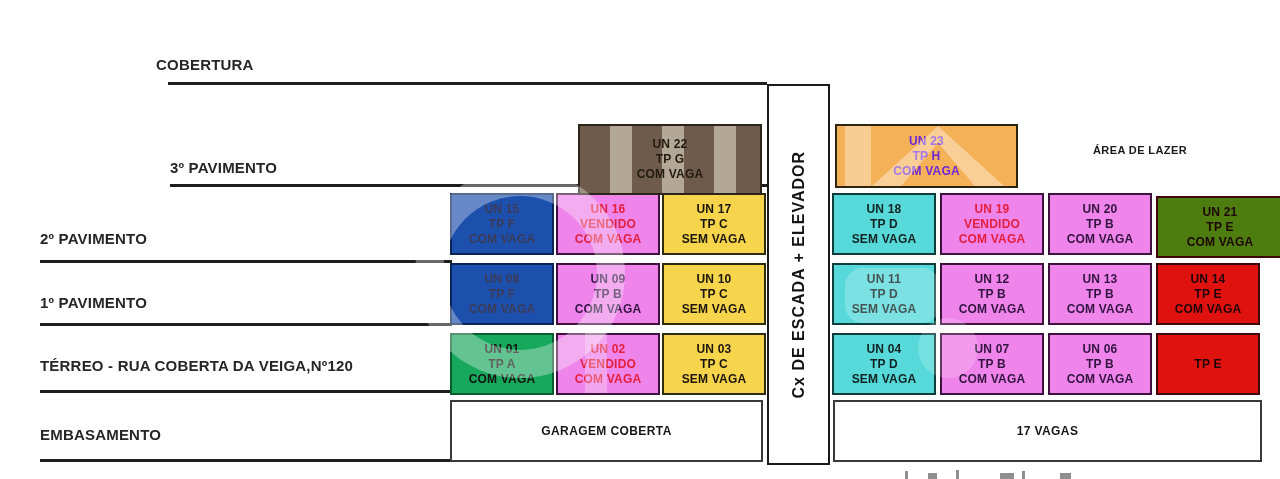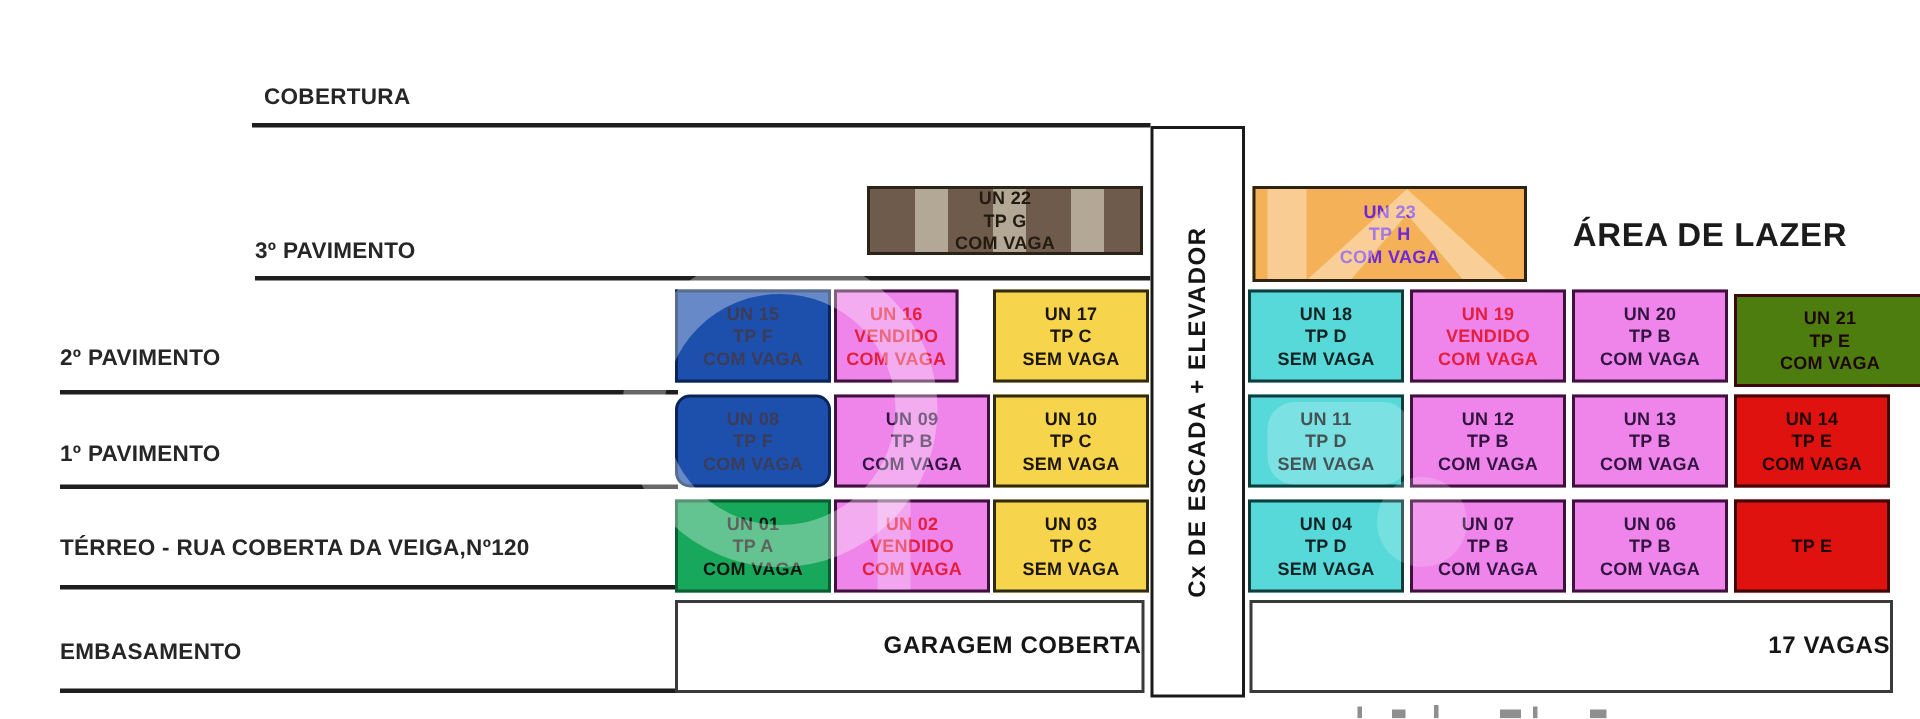--- a/index.html
+++ b/index.html
@@ -4,36 +4,36 @@
 <style>
   html,body{margin:0;padding:0;background:#ffffff;}
   .canvas{position:relative;width:1280px;height:479px;background:#ffffff;overflow:hidden;
           font-family:"Liberation Sans",sans-serif;}
   .flabel{position:absolute;font-weight:700;font-size:15px;color:#262626;letter-spacing:.2px;white-space:nowrap;}
   .fline{position:absolute;height:3px;background:#1e1e1e;}
   .unit{position:absolute;box-sizing:border-box;border:2px solid #222;display:flex;flex-direction:column;
         align-items:center;justify-content:center;text-align:center;font-weight:700;font-size:12px;line-height:15px;
         letter-spacing:.2px;white-space:nowrap;}
   .bar{position:absolute;box-sizing:border-box;background:#ffffff;border:2px solid #3a3a3a;display:flex;
-       align-items:center;justify-content:flex-end;font-weight:700;font-size:16px;color:#161616;letter-spacing:.4px;}
+       align-items:center;justify-content:center;font-weight:700;font-size:12px;color:#161616;letter-spacing:.4px;}
   .elev{position:absolute;left:767px;top:84px;width:63px;height:381px;box-sizing:border-box;background:#ffffff;
         border:2px solid #1a1a1a;display:flex;align-items:center;justify-content:center;z-index:3;}
   .vtext{writing-mode:vertical-rl;transform:rotate(180deg);font-weight:700;font-size:16px;color:#141414;
          letter-spacing:1px;white-space:nowrap;}
-  .lazer{position:absolute;left:1020px;top:144px;width:240px;text-align:center;font-weight:700;font-size:22px;
+  .lazer{position:absolute;left:1020px;top:144px;width:240px;text-align:center;font-weight:700;font-size:11px;
          color:#1b1b1b;letter-spacing:.4px;}
   .wm{position:absolute;pointer-events:none;z-index:5;}
   .artifact{position:absolute;background:#8f8f8f;z-index:1;}
 </style>
 </head>
 <body>
 
 <div class="canvas">
 
-  <div class="flabel" style="left:176px;top:56px;text-align:center;">COBERTURA</div>
+  <div class="flabel" style="left:156px;top:56px;text-align:center;">COBERTURA</div>
   <div class="flabel" style="left:170px;top:159px;">3º PAVIMENTO</div>
   <div class="flabel" style="left:40px;top:230px;">2º PAVIMENTO</div>
   <div class="flabel" style="left:40px;top:294px;">1º PAVIMENTO</div>
   <div class="flabel" style="left:40px;top:357px;">TÉRREO - RUA COBERTA DA VEIGA,Nº120</div>
   <div class="flabel" style="left:40px;top:426px;">EMBASAMENTO</div>
 
   <div class="fline" style="left:168px;top:82px;width:599px;"></div>
   <div class="fline" style="left:170px;top:184px;width:597px;"></div>
   <div class="fline" style="left:40px;top:260px;width:412px;"></div>
   <div class="fline" style="left:40px;top:323px;width:412px;"></div>
@@ -73,21 +73,21 @@
       <div class="unit" style="left: 1048px; top: 333px; width: 104px; height: 62px; border-color: rgb(63, 18, 61); color: rgb(50, 20, 65); background: rgb(239, 132, 235);">
         <span>UN 06</span>
         <span>TP B</span>
         <span>COM VAGA</span>
       </div>
       <div class="unit" style="left: 1156px; top: 333px; width: 104px; height: 62px; border-color: rgb(63, 7, 7); color: rgb(30, 6, 6); background: rgb(224, 18, 16); gap: 36px;">
         <span>UN 07</span>
         <span>TP E</span>
         <span>COM VAGA</span>
       </div>
-      <div class="unit" style="left: 450px; top: 263px; width: 104px; height: 62px; border-color: rgb(11, 36, 87); color: rgb(60, 60, 88); background: rgb(29, 80, 173); border-radius: 10px;">
+      <div class="unit" style="left: 450px; top: 263px; width: 104px; height: 62px; border-color: rgb(11, 36, 87); color: rgb(60, 60, 88); background: rgb(29, 80, 173);">
         <span>UN 08</span>
         <span>TP F</span>
         <span>COM VAGA</span>
       </div>
       <div class="unit" style="left: 556px; top: 263px; width: 104px; height: 62px; border-color: rgb(63, 18, 61); color: rgb(50, 20, 65); background: rgb(239, 132, 235);">
         <span>UN 09</span>
         <span>TP B</span>
         <span>COM VAGA</span>
       </div>
       <div class="unit" style="left: 662px; top: 263px; width: 104px; height: 62px; border-color: rgb(47, 43, 14); color: rgb(27, 21, 12); background: rgb(246, 212, 76);">
@@ -113,21 +113,21 @@
       <div class="unit" style="left: 1156px; top: 263px; width: 104px; height: 62px; border-color: rgb(63, 7, 7); color: rgb(30, 6, 6); background: rgb(224, 18, 16);">
         <span>UN 14</span>
         <span>TP E</span>
         <span>COM VAGA</span>
       </div>
       <div class="unit" style="left: 450px; top: 193px; width: 104px; height: 62px; border-color: rgb(11, 36, 87); color: rgb(60, 60, 88); background: rgb(29, 80, 173);">
         <span>UN 15</span>
         <span>TP F</span>
         <span>COM VAGA</span>
       </div>
-      <div class="unit" style="left: 556px; top: 193px; width: 83px; height: 62px; border-color: rgb(63, 18, 61); color: rgb(226, 32, 62); background: rgb(239, 132, 235);">
+      <div class="unit" style="left: 556px; top: 193px; width: 104px; height: 62px; border-color: rgb(63, 18, 61); color: rgb(226, 32, 62); background: rgb(239, 132, 235);">
         <span>UN 16</span>
         <span>VENDIDO</span>
         <span>COM VAGA</span>
       </div>
       <div class="unit" style="left: 662px; top: 193px; width: 104px; height: 62px; border-color: rgb(47, 43, 14); color: rgb(27, 21, 12); background: rgb(246, 212, 76);">
         <span>UN 17</span>
         <span>TP C</span>
         <span>SEM VAGA</span>
       </div>
       <div class="unit" style="left: 832px; top: 193px; width: 104px; height: 62px; border-color: rgb(16, 60, 60); color: rgb(16, 34, 35); background: rgb(87, 217, 218);">
@@ -143,21 +143,21 @@
       <div class="unit" style="left: 1048px; top: 193px; width: 104px; height: 62px; border-color: rgb(63, 18, 61); color: rgb(50, 20, 65); background: rgb(239, 132, 235); text-align: center;">
         <span>UN 20</span>
         <span>TP B</span>
         <span>COM VAGA</span>
       </div>
       <div class="unit" style="left: 1156px; top: 196px; width: 128px; height: 62px; border-color: rgb(63, 7, 7); color: rgb(30, 6, 6); background: #4d7c0f;">
         <span>UN 21</span>
         <span>TP E</span>
         <span>COM VAGA</span>
       </div>
-      <div class="unit" style="left: 578px; top: 124px; width: 184px; height: 46px; border-color: rgb(43, 34, 26); color: rgb(34, 27, 16); background: repeating-linear-gradient(90deg, rgb(111, 91, 75) 0px, rgb(111, 91, 75) 30px, rgb(179, 167, 149) 30px, rgb(179, 167, 149) 52px);">
+      <div class="unit" style="left: 578px; top: 124px; width: 184px; height: 71px; border-color: rgb(43, 34, 26); color: rgb(34, 27, 16); background: repeating-linear-gradient(90deg, rgb(111, 91, 75) 0px, rgb(111, 91, 75) 30px, rgb(179, 167, 149) 30px, rgb(179, 167, 149) 52px);">
         <span>UN 22</span>
         <span>TP G</span>
         <span>COM VAGA</span>
       </div>
       <div class="unit" style="left: 835px; top: 124px; width: 183px; height: 64px; border-color: rgb(45, 36, 16); color: #6d28d9; background: rgb(245, 177, 88);">
         <span>UN 23</span>
         <span>TP H</span>
         <span>COM VAGA</span>
       </div>
     </div>

